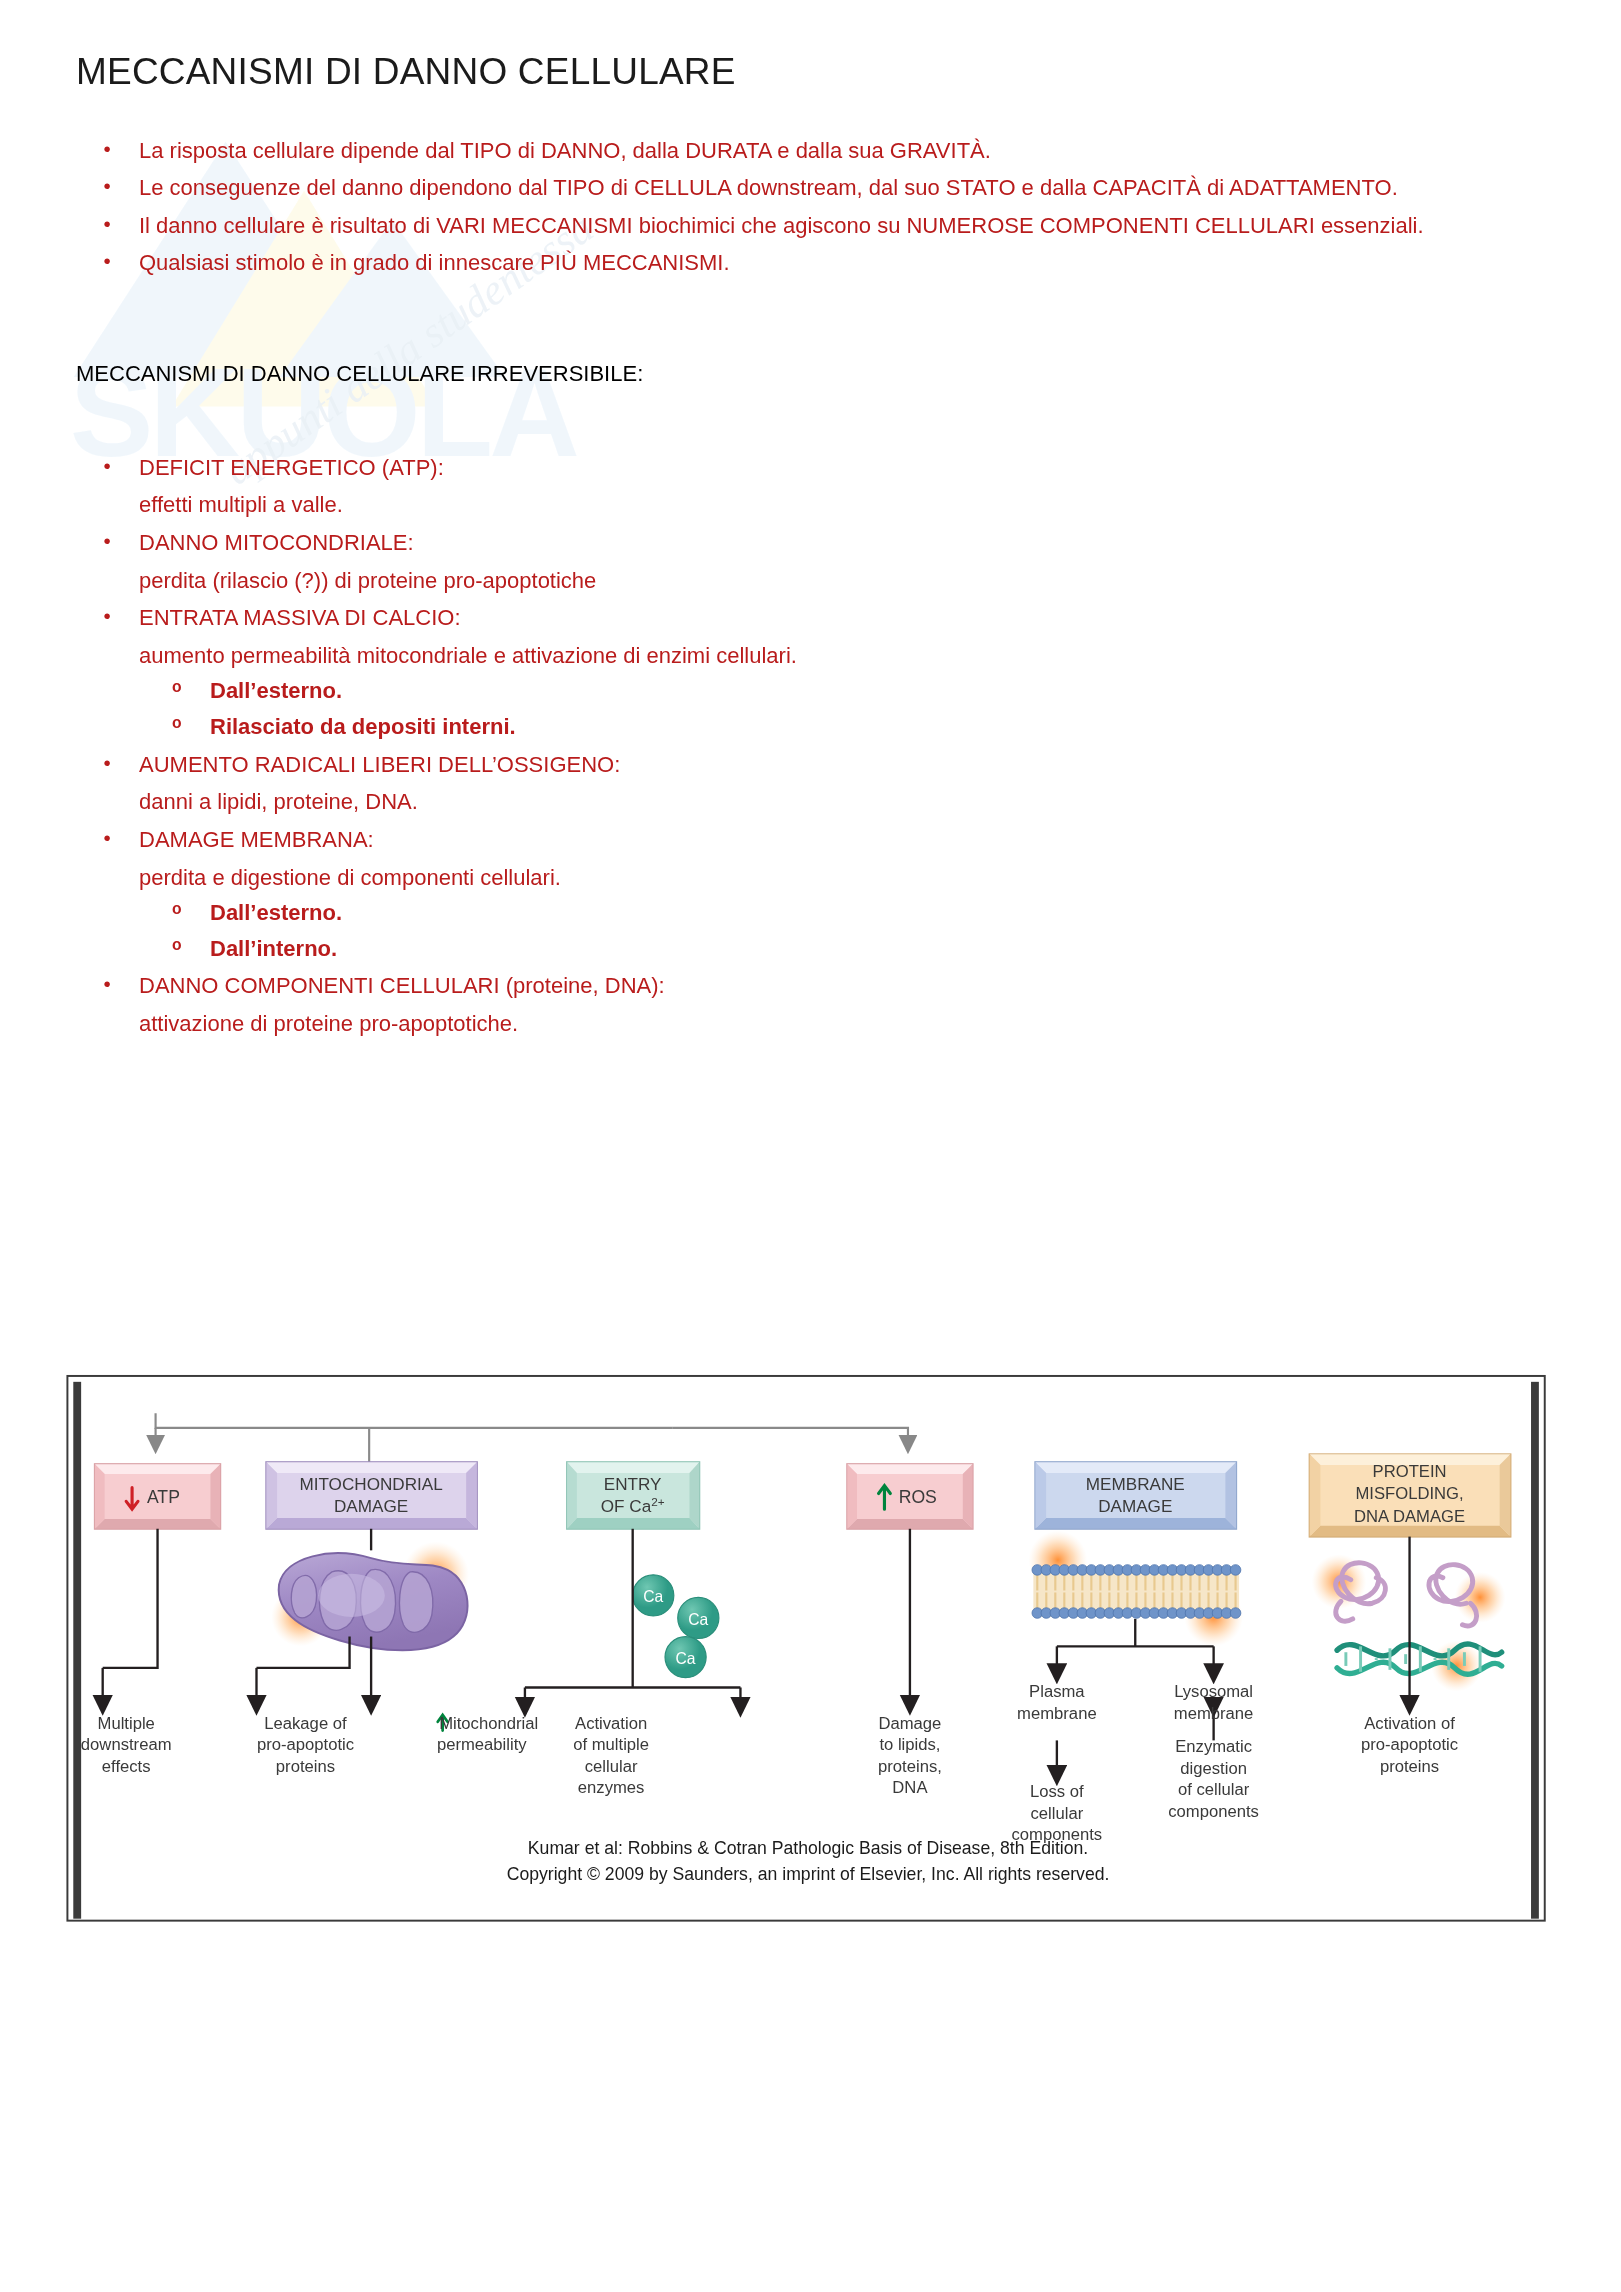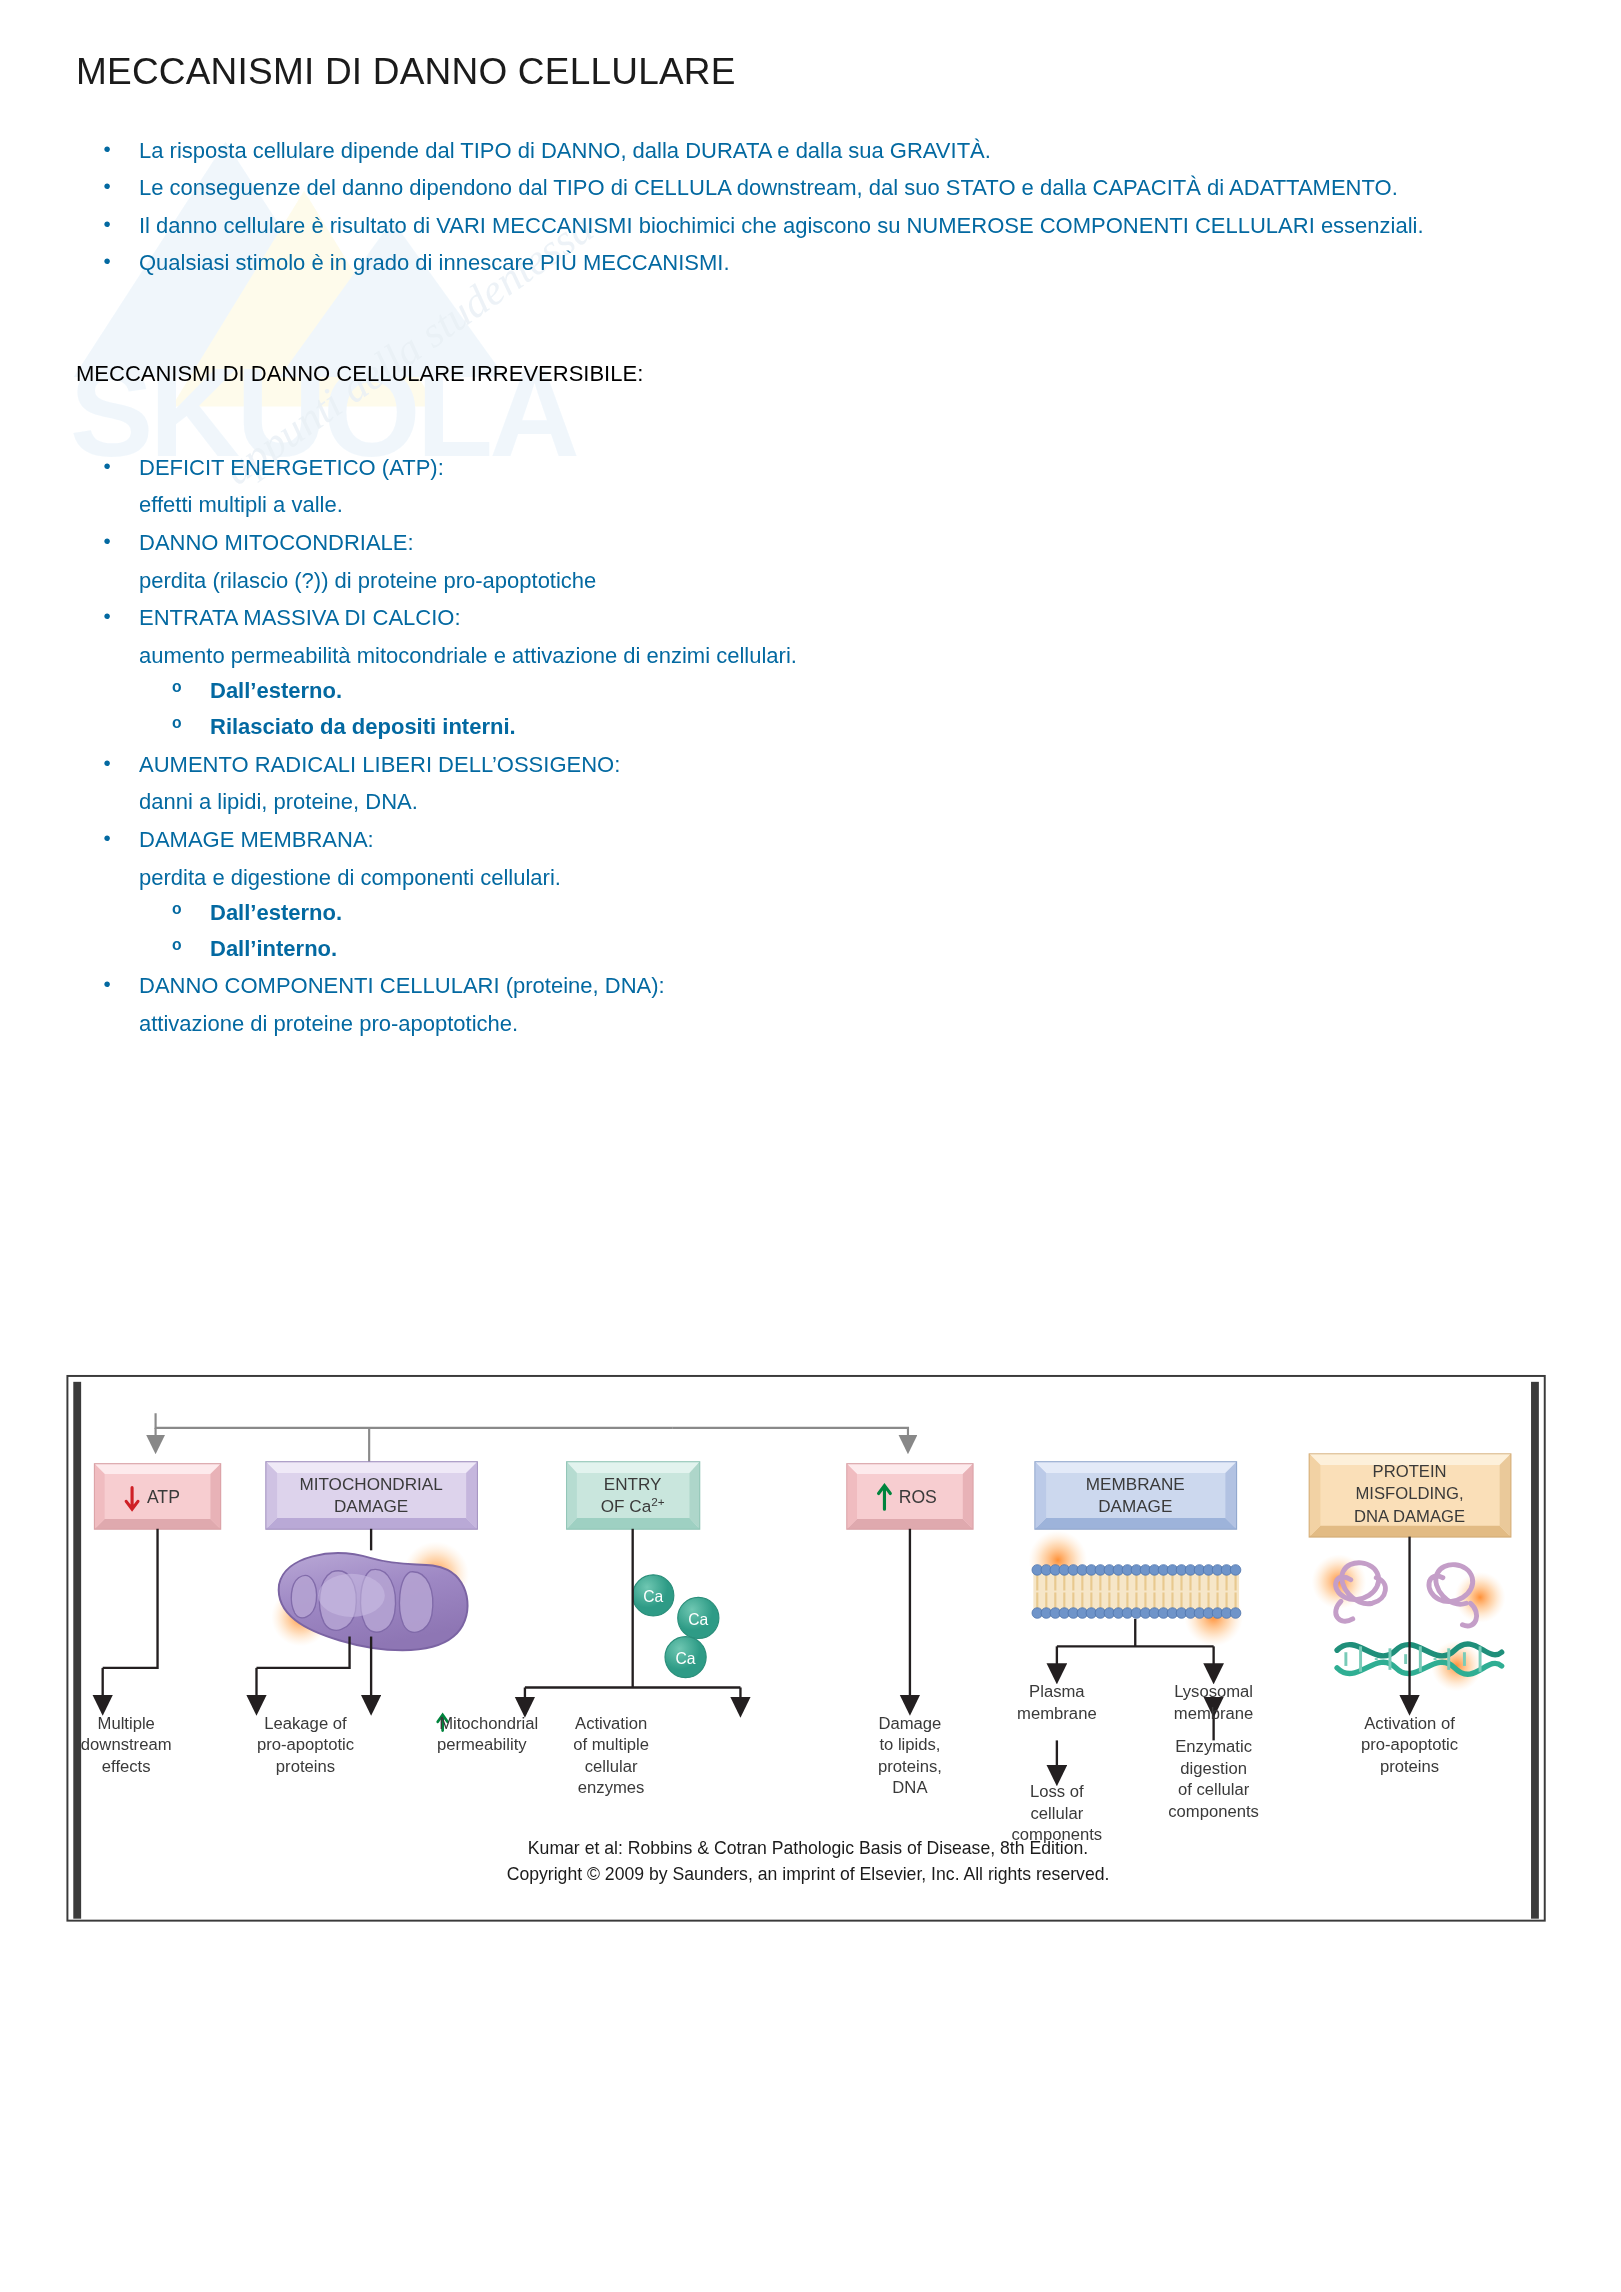--- a/index.html
+++ b/index.html
@@ -57,21 +57,21 @@
     list-style: none;
     margin: 0;
     padding: 0;
   }
   ul.bul > li {
     position: relative;
     padding-left: 63px;
     margin-bottom: 2px;
     font-size: 22px;
     line-height: 1.62;
-    color: #0369a1;
+    color: #b91c1c;
   }
   ul.bul > li::before {
     content: "\2022";
     position: absolute;
     left: 27.4px;
     top: -1px;
     font-size: 20.6px;
     line-height: 1.62;
   }
   ul.bul > li.nobul { padding-left: 63px; }

